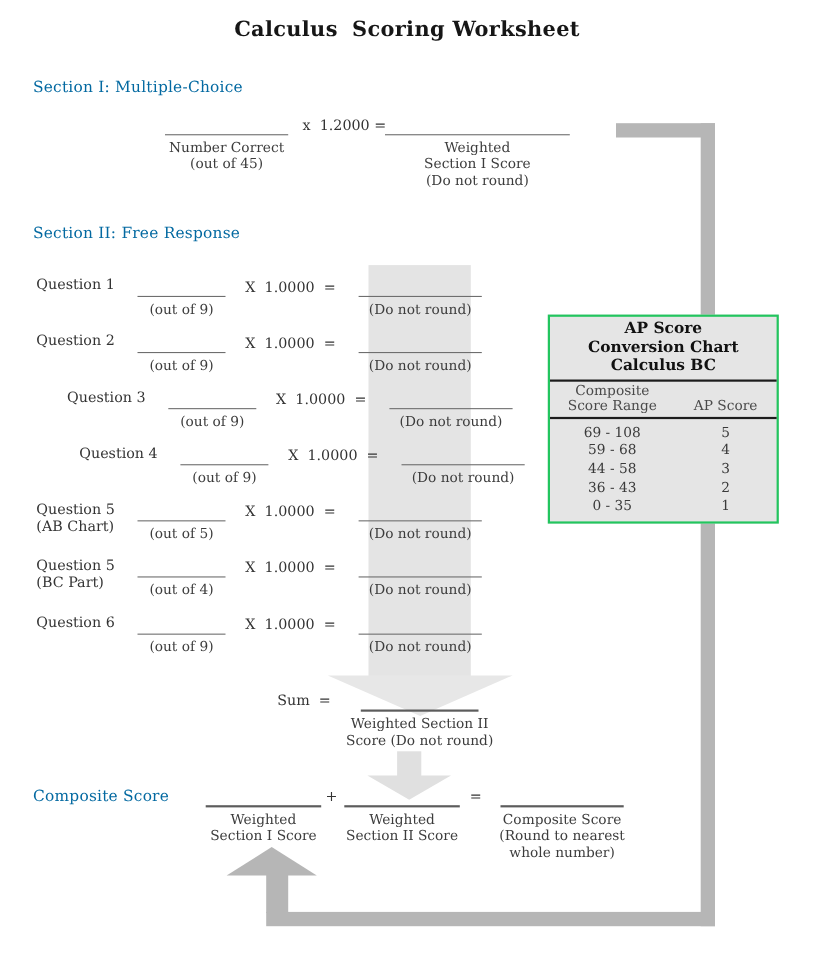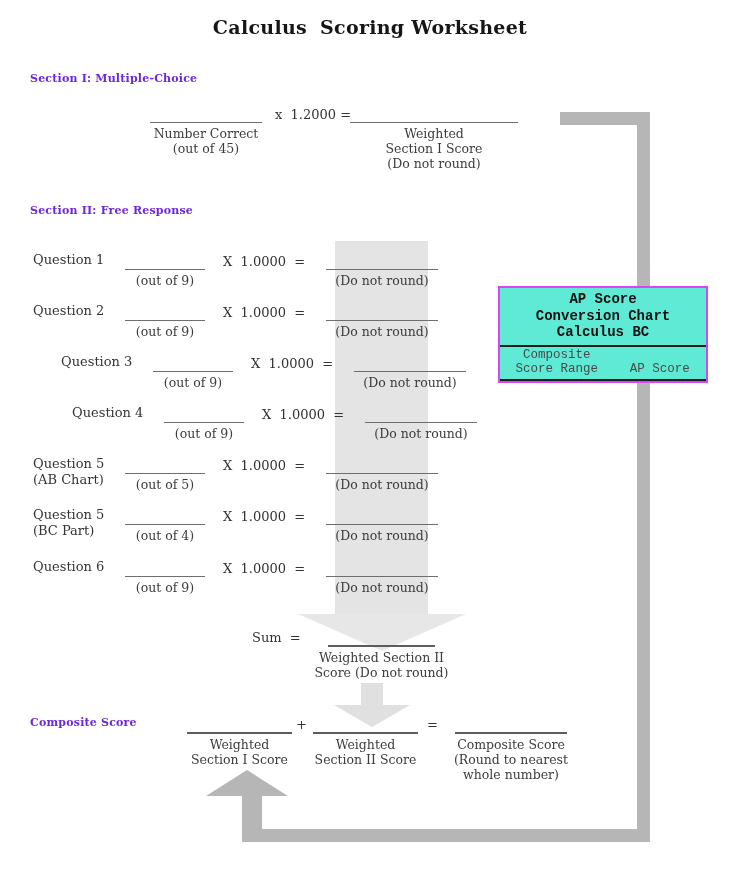--- a/index.html
+++ b/index.html
@@ -7,39 +7,39 @@
     position:relative; width:740px; height:877px; background:#ffffff;
     font-family:"DejaVu Serif","Liberation Serif",serif; color:#2e2e2e; overflow:hidden;
   }
   .abs{position:absolute;}
   svg.flow{position:absolute; left:0; top:0; z-index:0;}
   .content{position:absolute; left:0; top:0; width:740px; height:877px; z-index:2;}
 
   .doc-title{left:0; top:16px; width:740px; text-align:center; font-size:19px; font-weight:bold; color:#161616; letter-spacing:.3px;}
   .doc-title .gap{display:inline-block; width:13px;}
 
-  .sec-heading{font-size:11px; font-weight:bold; color:#6d28d9; letter-spacing:.2px;}
+  .sec-heading{font-size:14px; font-weight:normal; color:#0369a1; letter-spacing:.2px;}
 
   .blank{border-bottom:2px solid #5c5c5c; height:16px;}
   .blank.light{border-bottom:1.5px solid #6e6e6e;}
   .cap{font-size:12.5px; line-height:15px; text-align:center; color:#3c3c3c;}
   .mult{font-size:13px; white-space:pre; color:#333;}
 
   .qrow{position:absolute; left:0; width:740px; height:50px;}
   .qlabel{position:absolute; left:33px; top:0; font-size:13px; line-height:16px; color:#333;}
   .qlabel .sub{display:block;}
   .qblank{position:absolute; left:125px; top:1px; width:80px;}
   .qoutof{position:absolute; left:117px; top:21px; width:96px;}
   .qmult{position:absolute; left:223px; top:2px;}
   .qans{position:absolute; left:326px; top:1px; width:112px;}
   .qnote{position:absolute; left:326px; top:21px; width:112px;}
 
   .chart{
     position:absolute; left:498px; top:286px; width:206px; z-index:3;
-    background:#5eead4; border:2px solid #d946ef;font-family:Liberation Mono, monospace;
+    background:#e5e5e5; border:2px solid #22c55e;
   }
   .chart-title{font-size:14px; font-weight:bold; line-height:16.5px; text-align:center; color:#111; padding:3px 0 4px; border-bottom:2px solid #1c1c1c;}
   .chart-head{display:flex; border-bottom:2px solid #1c1c1c; color:#4a4a4a; font-size:12.5px; line-height:14.5px; padding:1px 0 2px;}
   .chart-head .c1{width:55%; text-align:center;}
   .chart-head .c2{width:45%; text-align:center; display:flex; align-items:flex-end; justify-content:center;}
   .chart-body{padding:4px 0 6px;}
   .chart-row{display:flex; font-size:12.5px; line-height:16.8px; color:#3a3a3a;}
   .chart-row .c1{width:55%; text-align:center;}
   .chart-row .c2{width:45%; text-align:center;}
 </style>
@@ -181,15 +181,37 @@
     </div>
     <div class="chart-head">
       <div class="c1">
         <div>Composite</div>
         <div>Score Range</div>
       </div>
       <div class="c2">
           <span>AP Score</span>
         </div>
     </div>
+    <div class="chart-body">
+      <div class="chart-row">
+        <div class="c1">69 - 108</div>
+        <div class="c2">5</div>
+      </div>
+      <div class="chart-row">
+        <div class="c1">59 - 68</div>
+        <div class="c2">4</div>
+      </div>
+      <div class="chart-row">
+        <div class="c1">44 - 58</div>
+        <div class="c2">3</div>
+      </div>
+      <div class="chart-row">
+        <div class="c1">36 - 43</div>
+        <div class="c2">2</div>
+      </div>
+      <div class="chart-row">
+        <div class="c1">0 - 35</div>
+        <div class="c2">1</div>
+      </div>
+    </div>
   </div>
 
 </div>
 
 </body></html>

